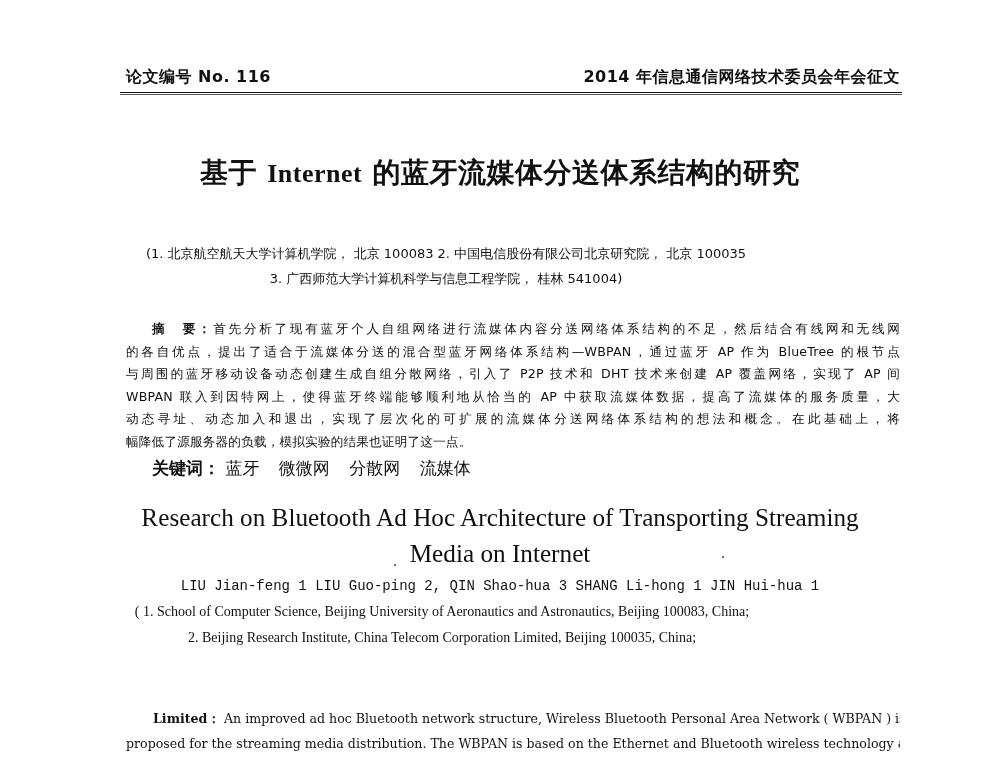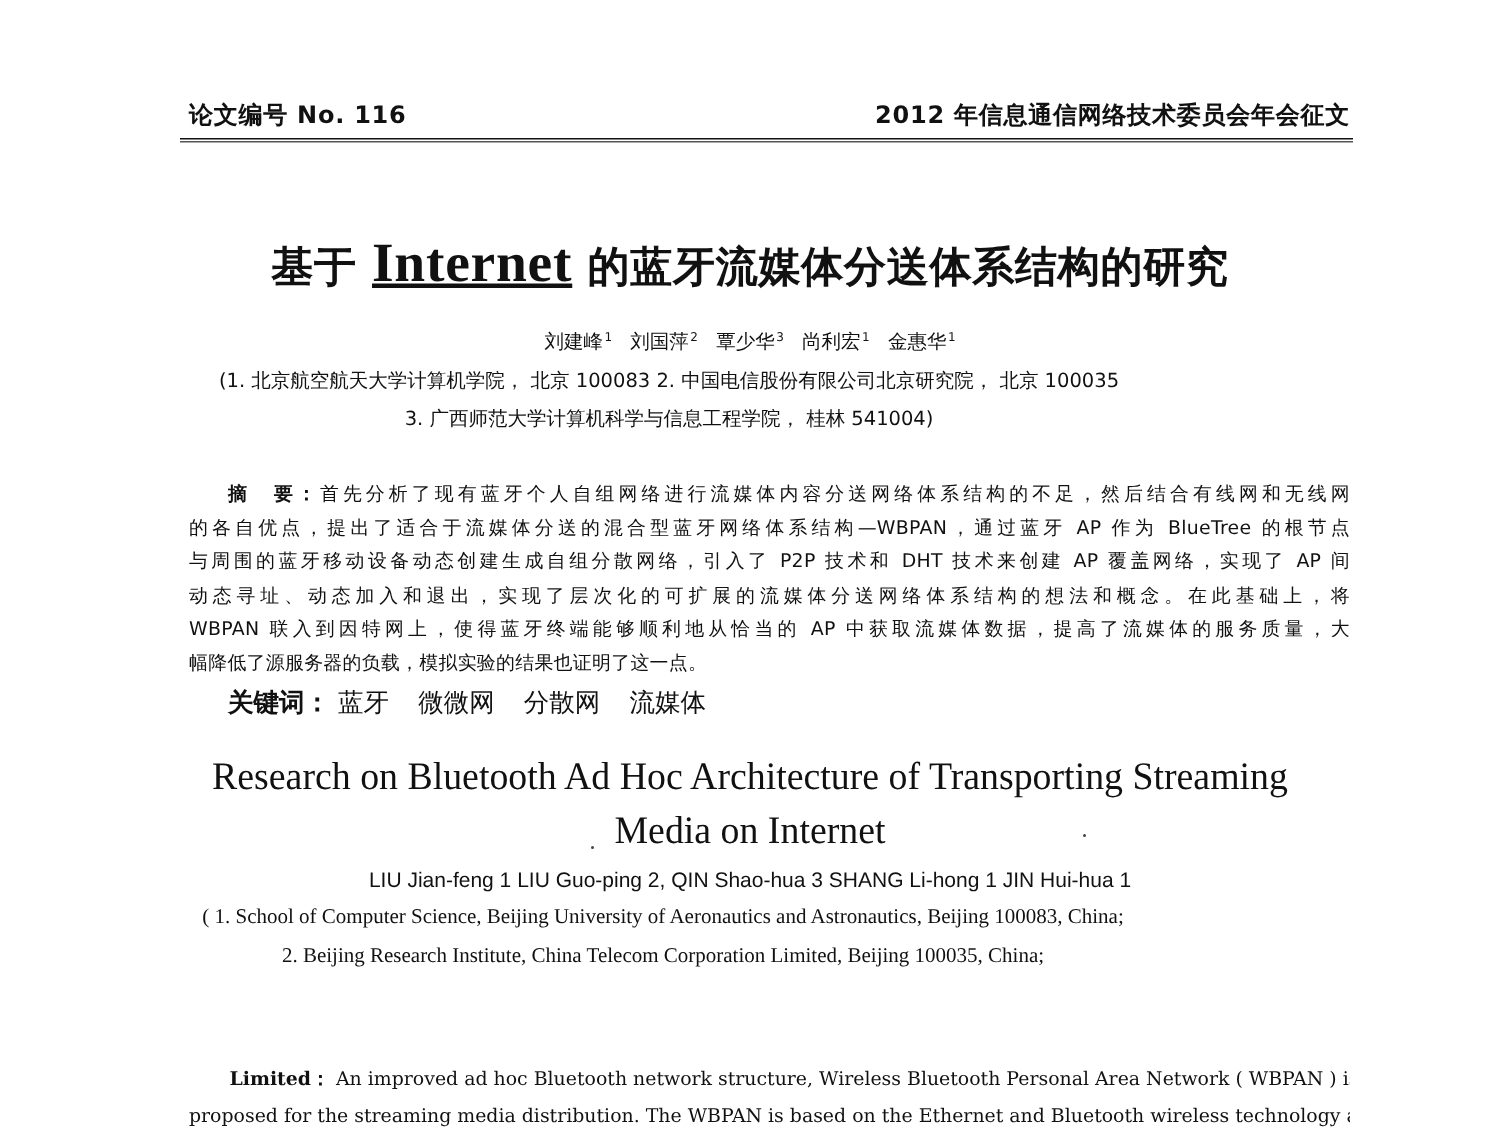--- a/index.html
+++ b/index.html
@@ -64,22 +64,21 @@
       width: 1000px;
       text-align: center;
       font-family: "DejaVu Sans", sans-serif;
       font-weight: bold;
       font-size: 28px;
       letter-spacing: 0.5px;
     }
     .cn-title .latin {
       font-family: "Liberation Serif", serif;
       font-weight: bold;
-      font-size: 37px;
-      text-decoration: underline;
+      font-size: 26px;
     }
 
     .cn-authors {
       position: absolute;
       left: 0;
       top: 219px;
       width: 1000px;
       text-align: center;
       font-family: "DejaVu Sans", sans-serif;
       font-size: 13px;
@@ -138,21 +137,21 @@
       font-size: 26px;
       line-height: 36px;
       transform: scaleX(0.97);
     }
     .en-authors {
       position: absolute;
       left: 0;
       top: 578px;
       width: 1000px;
       text-align: center;
-      font-family: Liberation Sans, sans-serif;
+      font-family: Liberation Mono, monospace;
       font-size: 14px;
     }
     .en-affil {
       position: absolute;
       left: 0;
       width: 884px;
       text-align: center;
       font-family: "Liberation Serif", serif;
       font-size: 14px;
     }
@@ -188,45 +187,38 @@
       border-radius: 1px;
     }
   </style>
 </head>
 <body>
 
 <div class="page">
 
   <div class="running-header">
     <span class="left">论文编号 No. 116</span>
-    <span class="right">2012 年信息通信网络技术委员会年会征文</span>
+    <span class="right">2014 年信息通信网络技术委员会年会征文</span>
   </div>
   <div class="header-rule"></div>
 
   <div class="cn-title">
     <span>基于 </span><span class="latin">Internet</span><span> 的蓝牙流媒体分送体系结构的研究</span>
   </div>
 
-  <div class="cn-authors">
-    <span class="author"><span>刘建峰</span><sup>1</sup></span>
-    <span class="author"><span>刘国萍</span><sup>2</sup></span>
-    <span class="author"><span>覃少华</span><sup>3</sup></span>
-    <span class="author"><span>尚利宏</span><sup>1</sup></span>
-    <span class="author"><span>金惠华</span><sup>1</sup></span>
-  </div>
 
   <div class="cn-affil l1">(1. 北京航空航天大学计算机学院， 北京 100083  2. 中国电信股份有限公司北京研究院， 北京 100035</div>
   <div class="cn-affil l2">3. 广西师范大学计算机科学与信息工程学院， 桂林 541004)</div>
 
   <div class="cn-abstract">
     <span class="line indent"><span class="label">摘　要：</span><span>首先分析了现有蓝牙个人自组网络进行流媒体内容分送网络体系结构的不足，然后结合有线网和无线网</span></span>
     <span class="line">的各自优点，提出了适合于流媒体分送的混合型蓝牙网络体系结构—WBPAN，通过蓝牙 AP 作为 BlueTree 的根节点</span>
     <span class="line">与周围的蓝牙移动设备动态创建生成自组分散网络，引入了 P2P 技术和 DHT 技术来创建 AP 覆盖网络，实现了 AP 间</span>
+    <span class="line">WBPAN 联入到因特网上，使得蓝牙终端能够顺利地从恰当的 AP 中获取流媒体数据，提高了流媒体的服务质量，大</span>
     <span class="line">动态寻址、动态加入和退出，实现了层次化的可扩展的流媒体分送网络体系结构的想法和概念。在此基础上，将</span>
-    <span class="line">WBPAN 联入到因特网上，使得蓝牙终端能够顺利地从恰当的 AP 中获取流媒体数据，提高了流媒体的服务质量，大</span>
     <span class="line last">幅降低了源服务器的负载，模拟实验的结果也证明了这一点。</span>
   </div>
 
   <div class="cn-keywords">
     <span class="label">关键词：</span>
     <span class="kw">蓝牙</span>
     <span class="kw">微微网</span>
     <span class="kw">分散网</span>
     <span class="kw">流媒体</span>
   </div>

